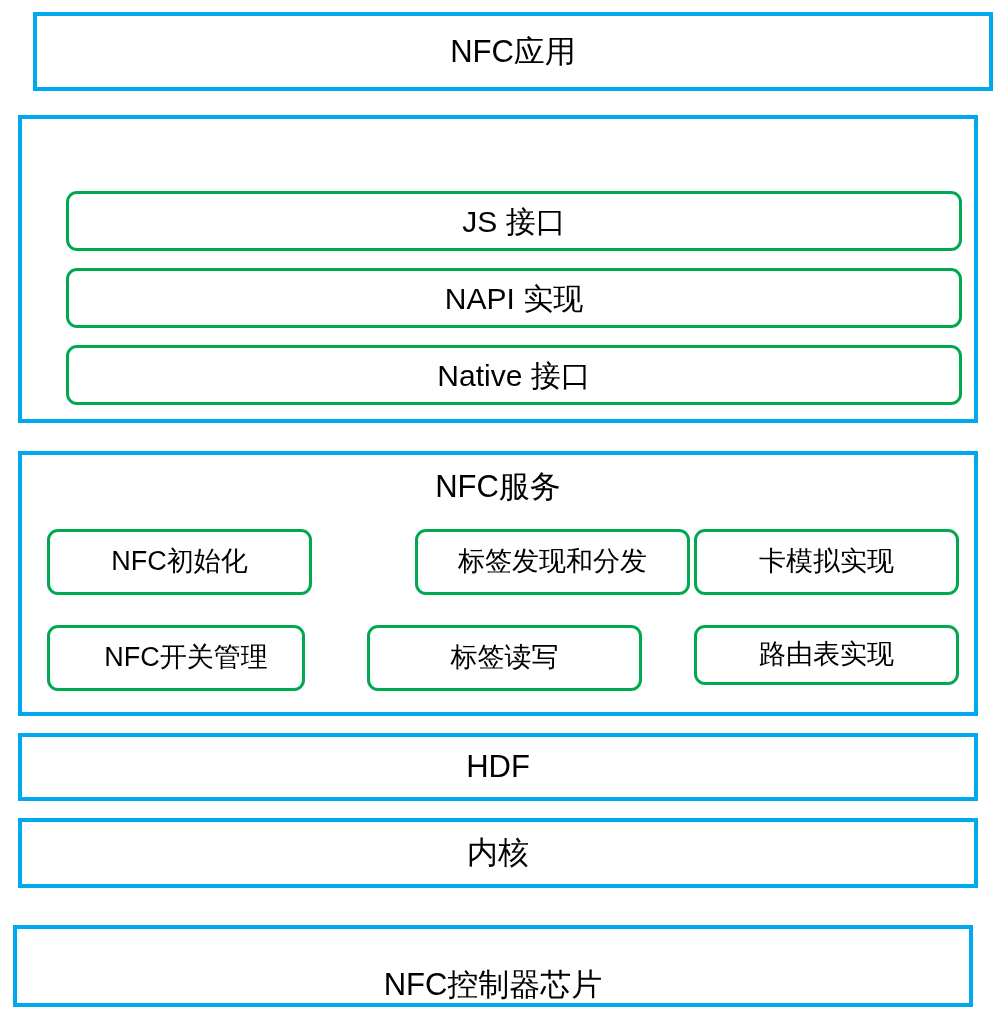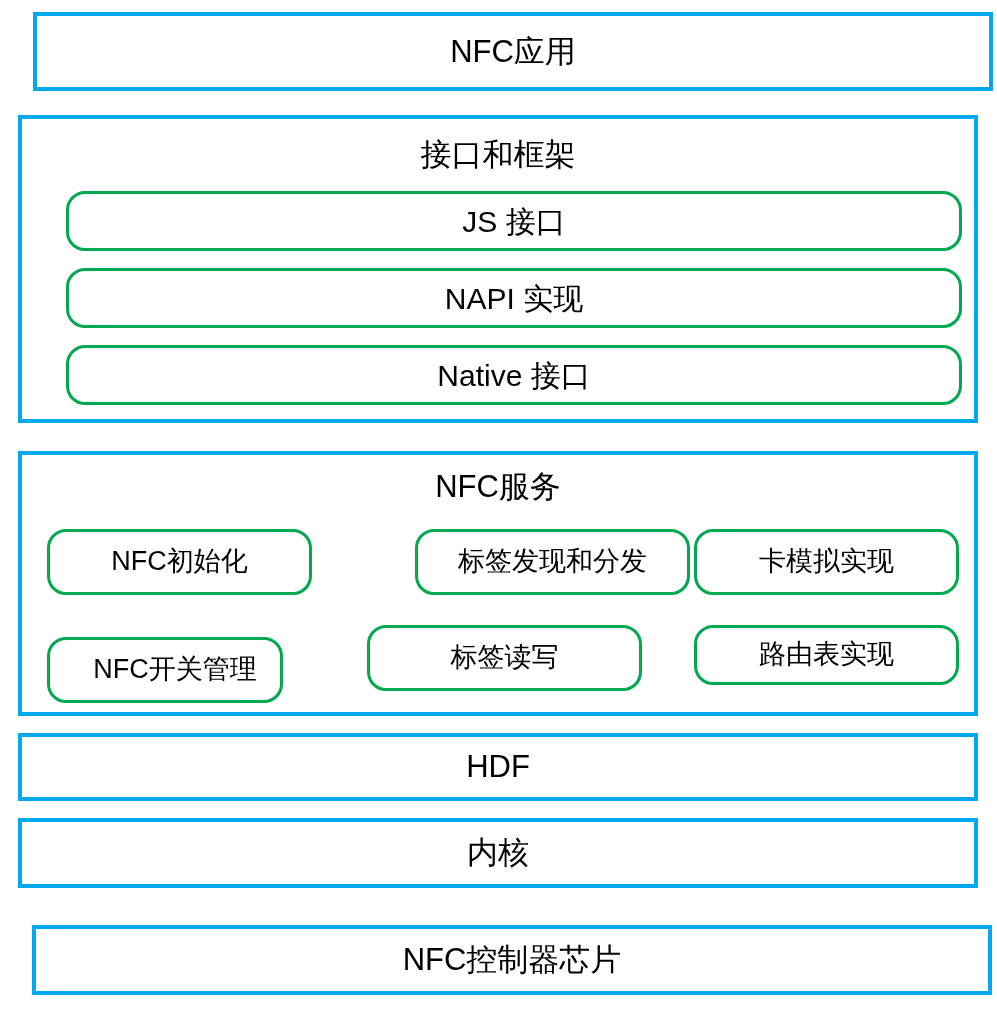--- a/index.html
+++ b/index.html
@@ -46,21 +46,21 @@
   }
   .layer.simple .layer-title {
     position: static;
   }
 
   
   .gbox {
     position: absolute;
     box-sizing: border-box;
     border: 3px solid #00a850;
-    border-radius: 19px;
+    border-radius: 11px;
     background: #ffffff;
     display: flex;
     align-items: center;
     justify-content: center;
     font-size: 30px;
     line-height: 1.1;
     color: #000000;
     white-space: nowrap;
   }
   .gbox.small {
@@ -76,40 +76,39 @@
   #fw-box-0 { left: 44px;  top: 72px;  width: 896px; height: 60px; }
   #fw-box-1 { left: 44px;  top: 149px; width: 896px; height: 60px; }
   #fw-box-2 { left: 44px;  top: 226px; width: 896px; height: 60px; }
 
   
   #layer-service { left: 18px; top: 451px; width: 960px; height: 265px; }
   #layer-service .layer-title { top: 14px; }
   #sv-box-0 { left: 25px;  top: 74px;  width: 265px; height: 66px; }
   #sv-box-1 { left: 345px; top: 74px;  width: 275px; height: 66px; margin-left: 48px; }
   #sv-box-2 { left: 672px; top: 74px;  width: 265px; height: 66px; }
-  #sv-box-3 { left: 25px;  top: 182px; width: 236px; height: 66px; padding-left: 20px; }
+  #sv-box-3 { left: 25px;  top: 170px; width: 258px; height: 66px; padding-left: 20px; }
   #sv-box-4 { left: 345px; top: 170px; width: 275px; height: 66px; }
   #sv-box-5 { left: 672px; top: 170px; width: 265px; height: 60px; }
 
   
   #layer-hdf    { left: 18px; top: 733px; width: 960px; height: 68px; }
   #layer-kernel { left: 18px; top: 818px; width: 960px; height: 70px; }
-  #layer-chip   { left: 32px; top: 925px; width: 960px; height: 70px; }
+  #layer-chip   { left: 13px; top: 925px; width: 960px; height: 82px; align-items: flex-end; }
 </style>
 </head>
 <body>
 
 <div id="diagram">
 
   <div class="layer simple" id="layer-app">
     <div class="layer-title">NFC应用</div>
   </div>
 
   <div class="layer" id="layer-framework">
-    <div class="layer-title">接口和框架</div>
     <div class="gbox" id="fw-box-0">JS 接口</div>
     <div class="gbox" id="fw-box-1">NAPI 实现</div>
     <div class="gbox" id="fw-box-2">Native 接口</div>
   </div>
 
   <div class="layer" id="layer-service">
     <div class="layer-title">NFC服务</div>
     <div class="gbox small" id="sv-box-0">NFC初始化</div>
     <div class="gbox small" id="sv-box-1">标签发现和分发</div>
     <div class="gbox small" id="sv-box-2">卡模拟实现</div>

